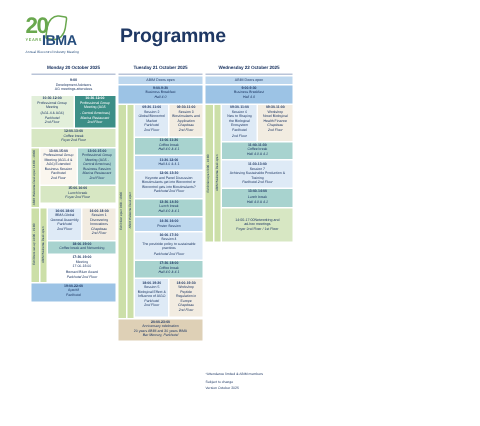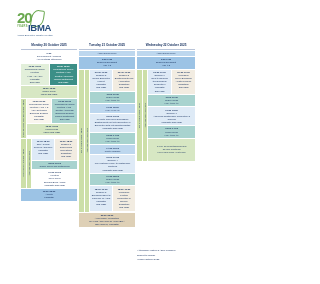--- a/index.html
+++ b/index.html
@@ -100,20 +100,21 @@
 <div class="page">
 
   <div class="header">
     <div class="logo">
       <div class="logo-20">20</div>
       <div class="logo-leaf"></div>
       <div class="logo-years">YEARS</div>
       <div class="logo-abim">IBMA</div>
       <div class="logo-sub">Annual Biocontrol Industry Meeting</div>
     </div>
+    <div class="title">Programme</div>
   </div>
 
   <div class="grid">
     <div class="cols" id="cols">
         <div class="col">
           <div class="dayhead">Monday 20 October 2025</div>
           <div class="daybody">
             <div class="topnote"><b>9:00</b><br>Development Advisors<br>AG meetings attendees</div>
             <div class="split">
               <div class="blk c-palegreen">

